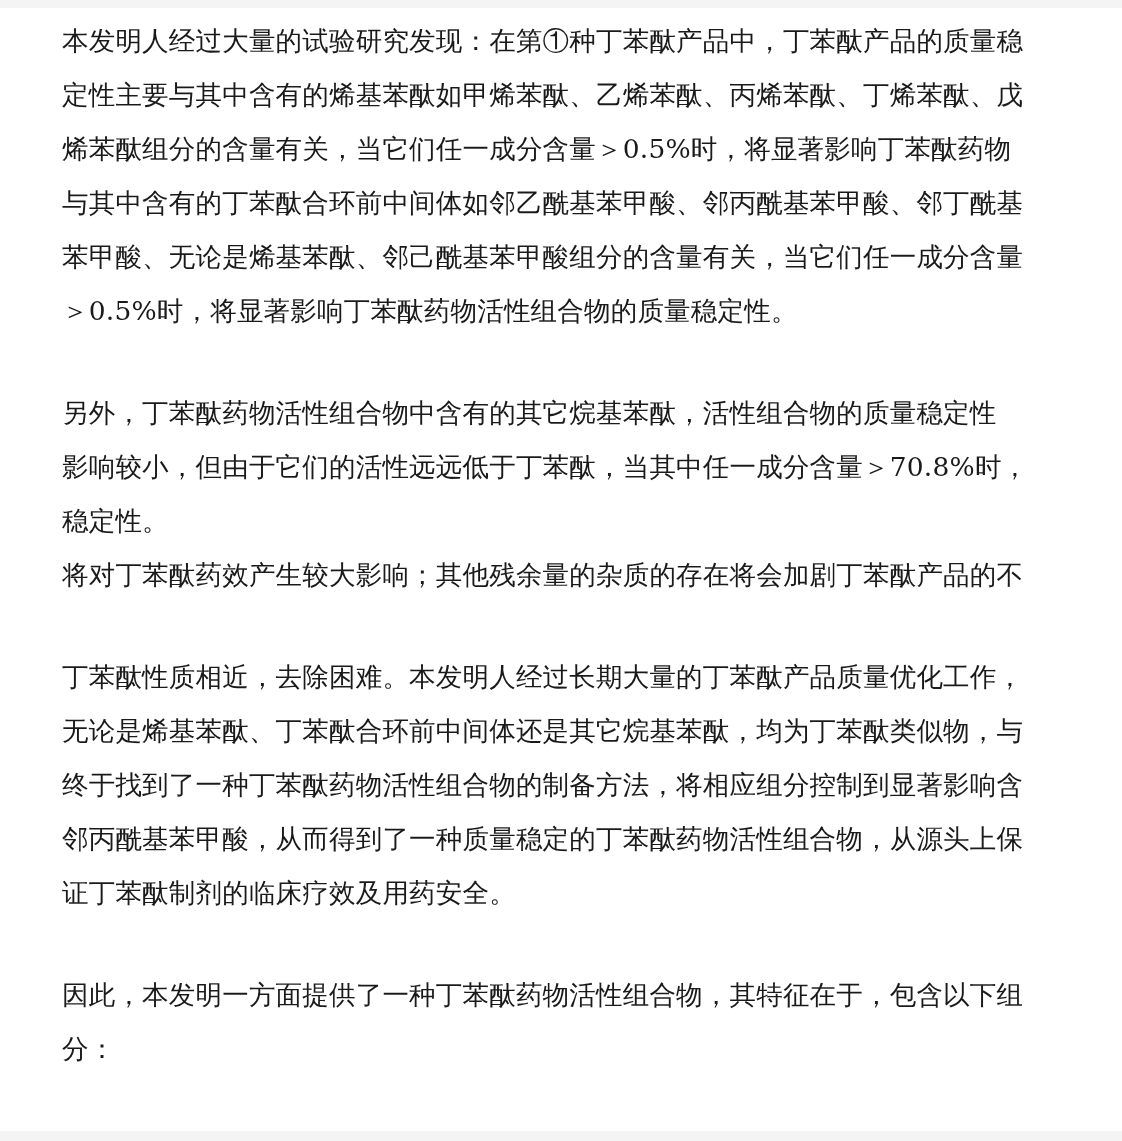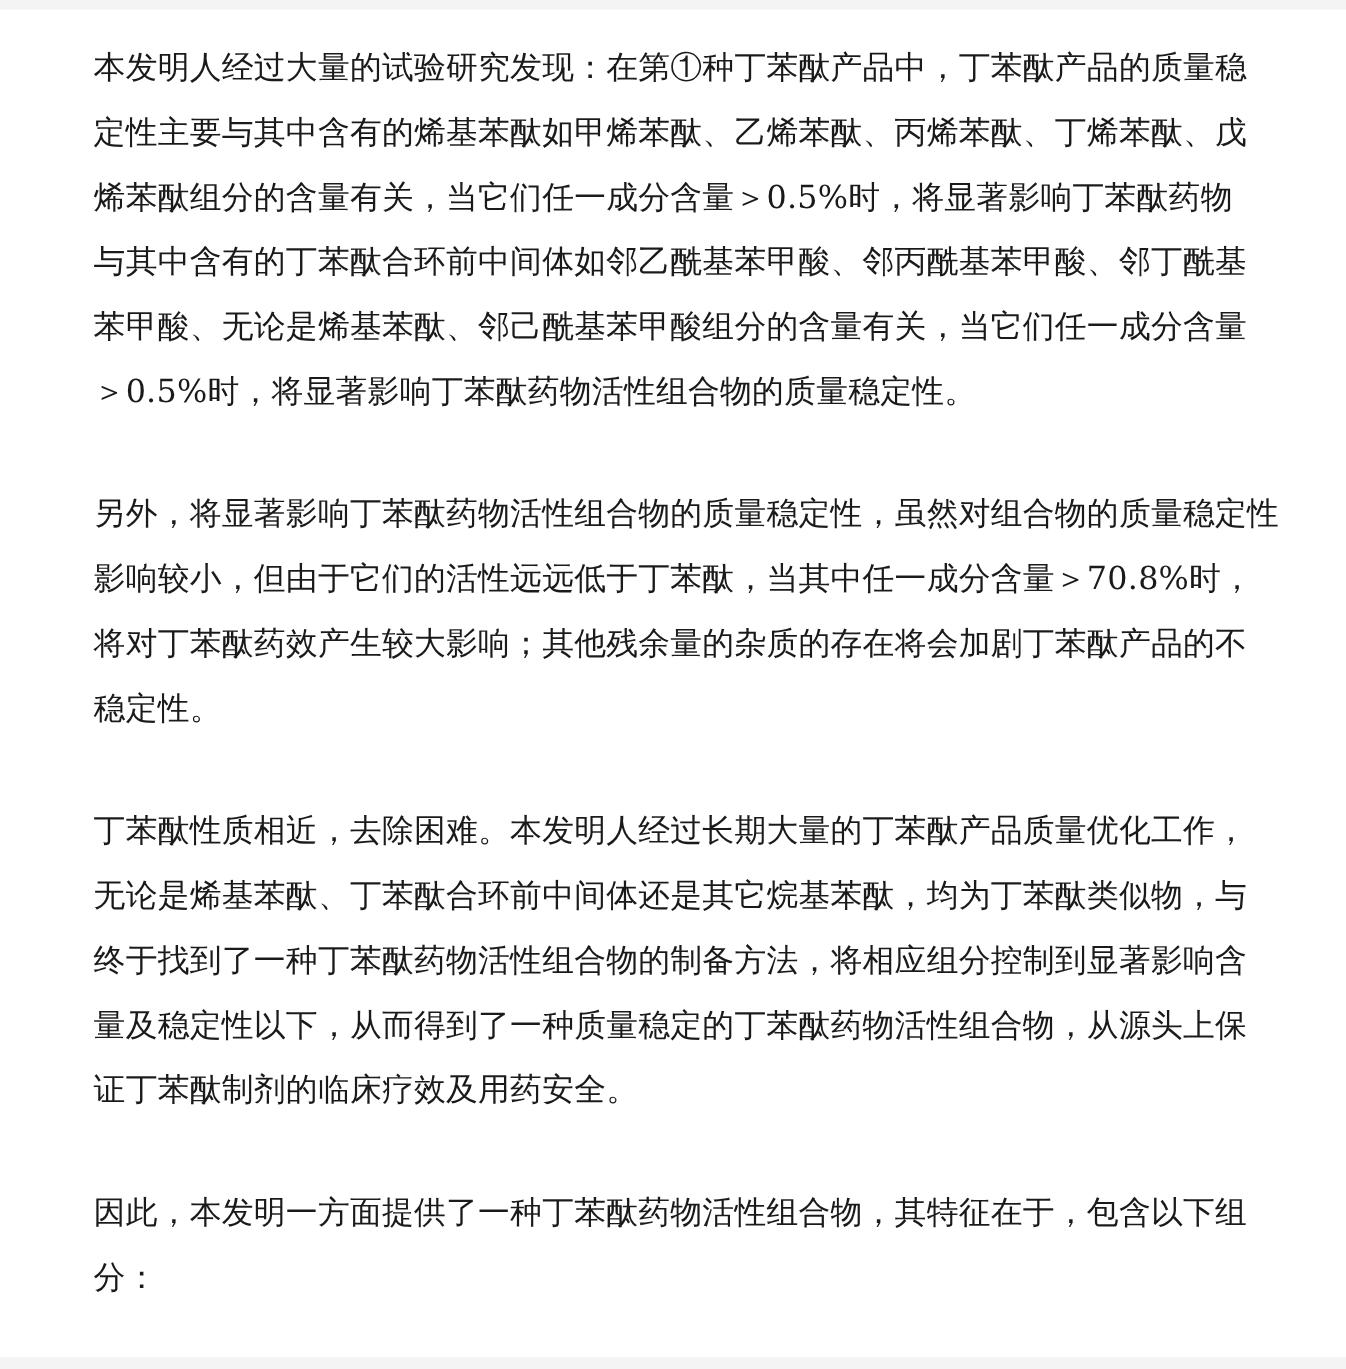--- a/index.html
+++ b/index.html
@@ -29,21 +29,21 @@
       height: 10px;
       background: #f4f4f4;
     }
     .page {
       position: absolute;
       left: 62px;
       top: 14px;
       width: 1000px;
     }
     .para {
-      margin: 16px;
+      margin: 0;
       font-size: 26.5px;
       line-height: 54px;
       letter-spacing: 0.2px;
       text-align: justify;
       text-justify: inter-character;
     }
     .para + .para {
       margin-top: 48px;
     }
     .line {
@@ -61,31 +61,31 @@
   <p class="para">
     <span class="line">本发明人经过大量的试验研究发现：在第①种丁苯酞产品中，丁苯酞产品的质量稳</span>
     <span class="line">定性主要与其中含有的烯基苯酞如甲烯苯酞、乙烯苯酞、丙烯苯酞、丁烯苯酞、戊</span>
     <span class="line">烯苯酞组分的含量有关，当它们任一成分含量＞0.5%时，将显著影响丁苯酞药物</span>
     <span class="line">与其中含有的丁苯酞合环前中间体如邻乙酰基苯甲酸、邻丙酰基苯甲酸、邻丁酰基</span>
     <span class="line">苯甲酸、无论是烯基苯酞、邻己酰基苯甲酸组分的含量有关，当它们任一成分含量</span>
     <span class="line">＞0.5%时，将显著影响丁苯酞药物活性组合物的质量稳定性。</span>
   </p>
 
   <p class="para">
-    <span class="line">另外，将显著影响丁苯酞药物活性组合物的质量稳定性，虽然对组合物的质量稳定性</span>
+    <span class="line">另外，丁苯酞药物活性组合物中含有的其它烷基苯酞，活性组合物的质量稳定性</span>
     <span class="line">影响较小，但由于它们的活性远远低于丁苯酞，当其中任一成分含量＞70.8%时，</span>
+    <span class="line">稳定性。</span>
     <span class="line">将对丁苯酞药效产生较大影响；其他残余量的杂质的存在将会加剧丁苯酞产品的不</span>
-    <span class="line">稳定性。</span>
   </p>
 
   <p class="para">
     <span class="line">丁苯酞性质相近，去除困难。本发明人经过长期大量的丁苯酞产品质量优化工作，</span>
     <span class="line">无论是烯基苯酞、丁苯酞合环前中间体还是其它烷基苯酞，均为丁苯酞类似物，与</span>
     <span class="line">终于找到了一种丁苯酞药物活性组合物的制备方法，将相应组分控制到显著影响含</span>
-    <span class="line">量及稳定性以下，从而得到了一种质量稳定的丁苯酞药物活性组合物，从源头上保</span>
+    <span class="line">邻丙酰基苯甲酸，从而得到了一种质量稳定的丁苯酞药物活性组合物，从源头上保</span>
     <span class="line">证丁苯酞制剂的临床疗效及用药安全。</span>
   </p>
 
   <p class="para">
     <span class="line">因此，本发明一方面提供了一种丁苯酞药物活性组合物，其特征在于，包含以下组</span>
     <span class="line">分：</span>
   </p>
 
 </div>
 

